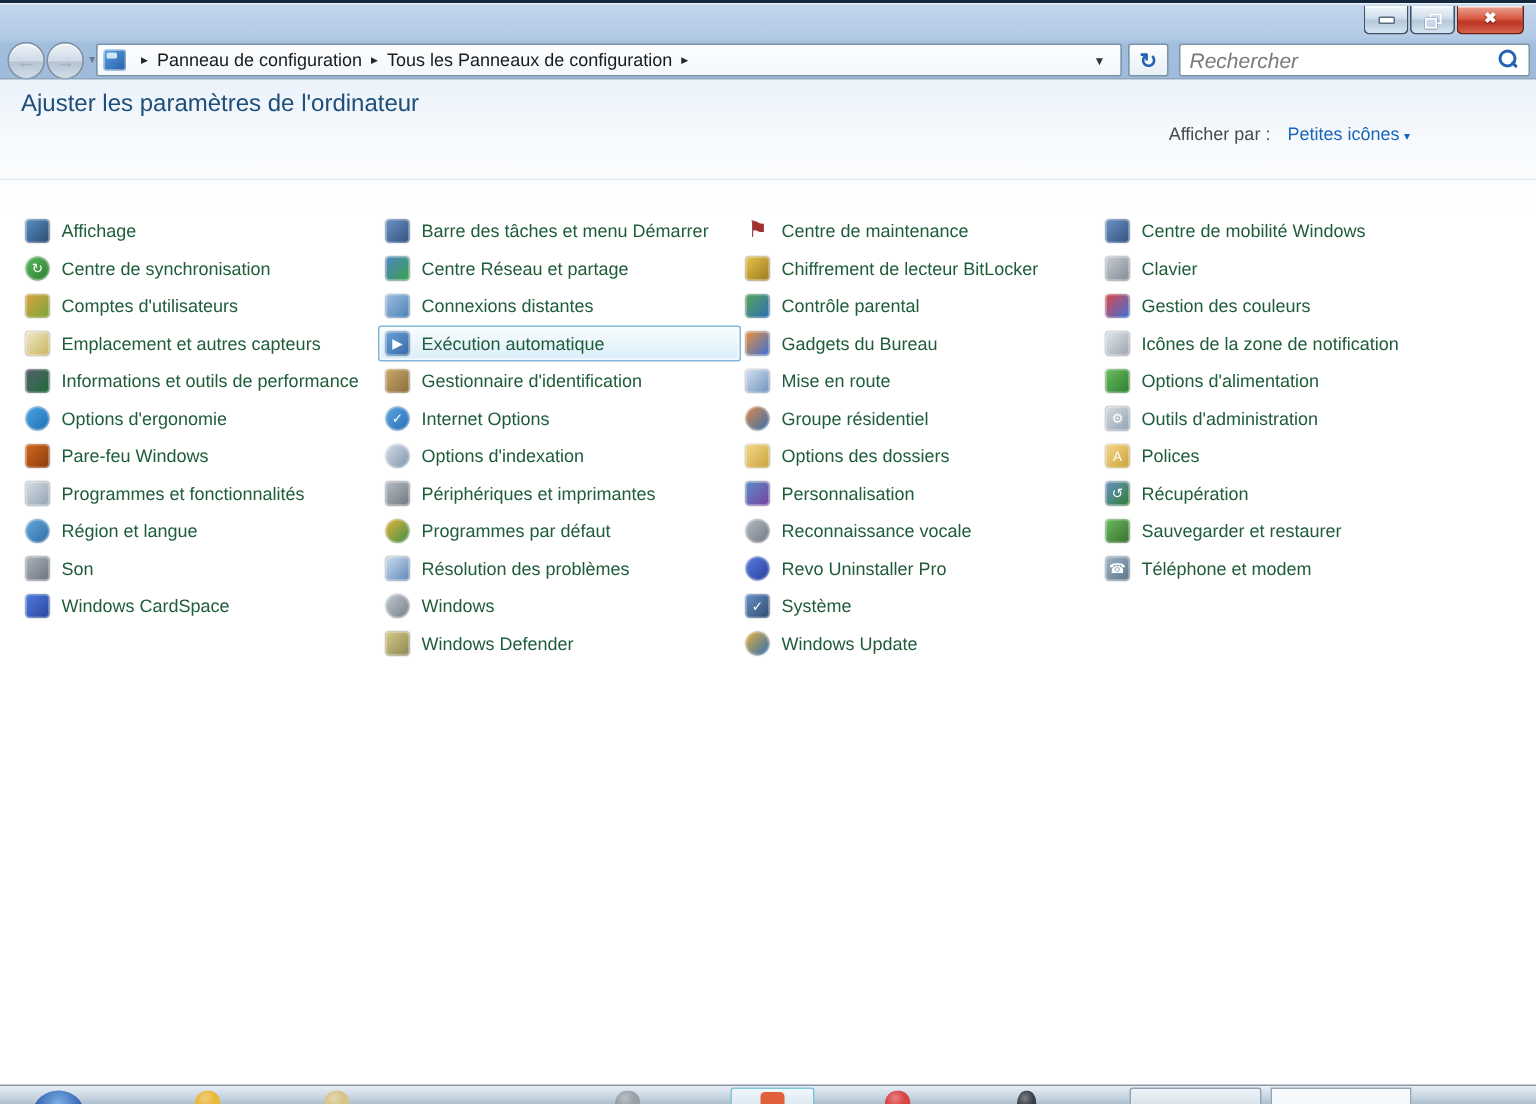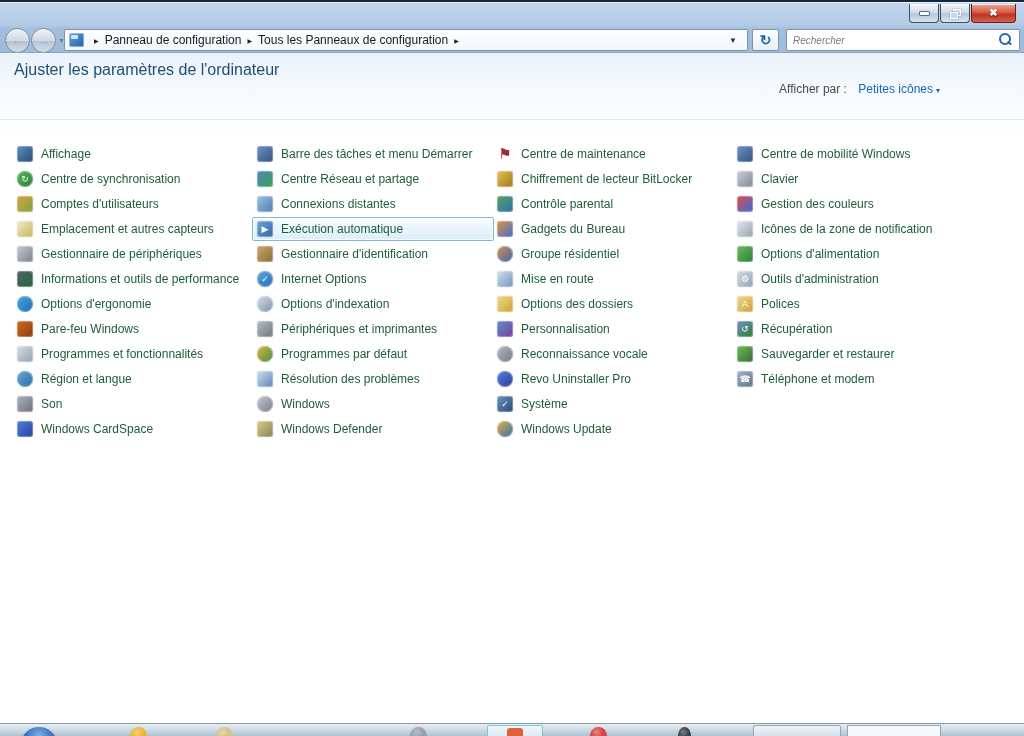--- a/index.html
+++ b/index.html
@@ -44,21 +44,21 @@
   .crumb{white-space:nowrap;}
   .addr-dd{margin-left:auto;font-size:8px;color:#333;padding:0 6px;}
 
   .refreshbtn{position:absolute;left:752px;top:3px;width:27px;height:22px;box-sizing:border-box;
     border:1px solid #7e93a8;border-radius:2px;background:linear-gradient(#fdfeff,#e8f0f7);
     display:flex;align-items:center;justify-content:center;color:#2264b0;font-size:14px;font-weight:bold;}
 
   .searchbox{position:absolute;left:786px;top:3px;width:234px;height:22px;box-sizing:border-box;
     background:#fff;border:1px solid #7e93a8;border-radius:2px;display:flex;align-items:center;}
   .searchbox input{flex:1;border:none;outline:none;background:transparent;font-family:"Liberation Sans",sans-serif;
-    font-size:10px;padding:0 6px;color:#222;}
+    font-size:14px;padding:0 6px;color:#222;}
   .searchbox input::placeholder{font-style:italic;color:#7a7a7a;}
   .mag{position:relative;width:16px;height:16px;margin-right:6px;flex:0 0 16px;}
   .mag::before{content:"";position:absolute;left:2px;top:1px;width:8px;height:8px;border:2px solid #2264b0;border-radius:50%;}
   .mag::after{content:"";position:absolute;left:10px;top:10px;width:5px;height:2px;background:#2264b0;transform:rotate(45deg);border-radius:1px;}
 
   
   .content{position:absolute;left:0;top:52px;width:1024px;height:671px;
     background:linear-gradient(#eaf2fa 0%,#f7fafd 40px,#ffffff 90px);border-top:1px solid #8fa5bd;box-sizing:border-box;}
   .page-title{position:absolute;left:14px;top:8px;font-size:16px;color:#1e4e79;}
   .viewby{position:absolute;right:84px;top:29px;font-size:12px;color:#4a4a4a;white-space:nowrap;}
@@ -158,24 +158,20 @@
           </div>
           <div class="item">
             <span class="ico" style="background: linear-gradient(135deg, rgb(217, 164, 65), rgb(122, 164, 60));"></span>
             <span class="lbl">Comptes d'utilisateurs</span>
           </div>
           <div class="item">
             <span class="ico" style="background: linear-gradient(135deg, rgb(240, 234, 208), rgb(201, 180, 88));"></span>
             <span class="lbl">Emplacement et autres capteurs</span>
           </div>
           <div class="item">
-            <span class="ico" style="background: linear-gradient(135deg, rgb(195, 201, 208), rgb(126, 133, 143));"></span>
-            <span class="lbl">Gestionnaire de périphériques</span>
-          </div>
-          <div class="item">
             <span class="ico" style="background: linear-gradient(135deg, rgb(87, 96, 106), rgb(31, 107, 58));"></span>
             <span class="lbl">Informations et outils de performance</span>
           </div>
           <div class="item">
             <span class="ico round" style="background: linear-gradient(135deg, rgb(77, 163, 224), rgb(27, 111, 181));"></span>
             <span class="lbl">Options d'ergonomie</span>
           </div>
           <div class="item">
             <span class="ico" style="background: linear-gradient(135deg, rgb(210, 105, 30), rgb(139, 58, 15));"></span>
             <span class="lbl">Pare-feu Windows</span>
@@ -258,26 +254,26 @@
           </div>
           <div class="item">
             <span class="ico" style="background: linear-gradient(135deg, rgb(88, 166, 92), rgb(47, 109, 181));"></span>
             <span class="lbl">Contrôle parental</span>
           </div>
           <div class="item">
             <span class="ico" style="background: linear-gradient(135deg, rgb(232, 145, 58), rgb(58, 111, 216));"></span>
             <span class="lbl">Gadgets du Bureau</span>
           </div>
           <div class="item">
+            <span class="ico" style="background: linear-gradient(135deg, rgb(213, 226, 238), rgb(111, 147, 189));"></span>
+            <span class="lbl">Mise en route</span>
+          </div>
+          <div class="item">
             <span class="ico round" style="background: linear-gradient(135deg, rgb(224, 136, 74), rgb(53, 111, 176));"></span>
             <span class="lbl">Groupe résidentiel</span>
-          </div>
-          <div class="item">
-            <span class="ico" style="background: linear-gradient(135deg, rgb(213, 226, 238), rgb(111, 147, 189));"></span>
-            <span class="lbl">Mise en route</span>
           </div>
           <div class="item">
             <span class="ico" style="background: linear-gradient(135deg, rgb(245, 217, 138), rgb(201, 162, 58));"></span>
             <span class="lbl">Options des dossiers</span>
           </div>
           <div class="item">
             <span class="ico" style="background: linear-gradient(135deg, rgb(91, 143, 199), rgb(122, 63, 160));"></span>
             <span class="lbl">Personnalisation</span>
           </div>
           <div class="item">

